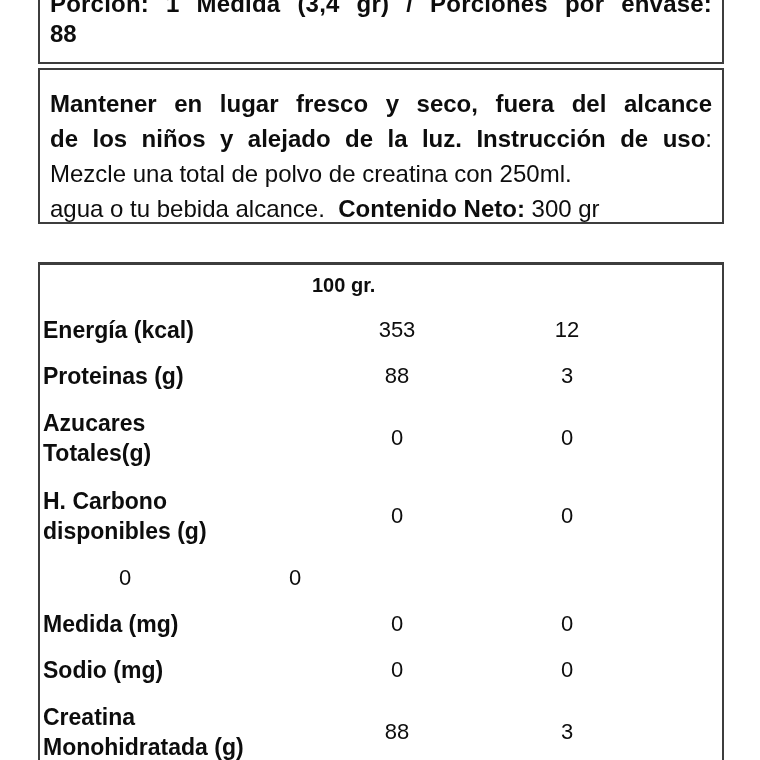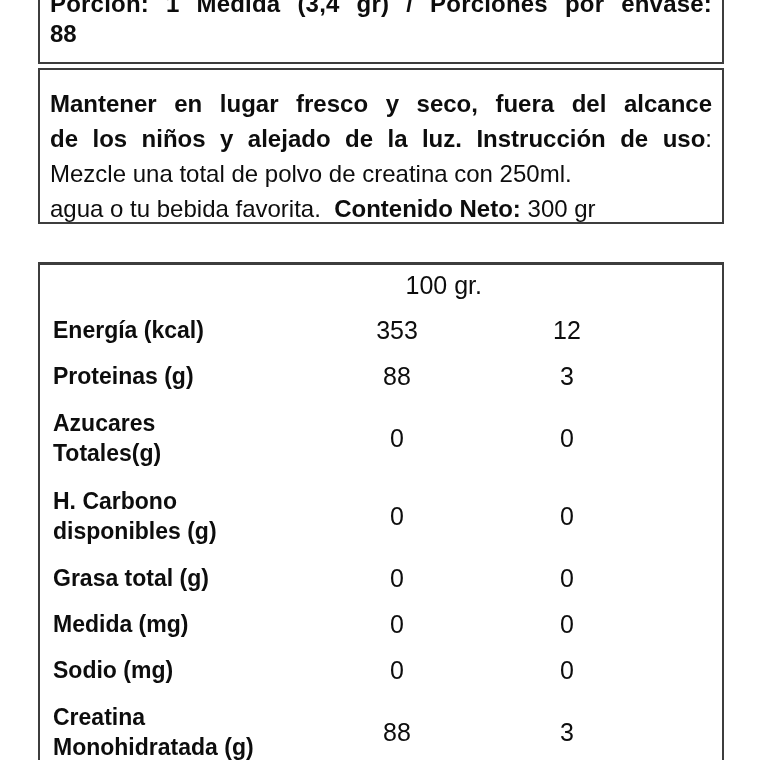--- a/index.html
+++ b/index.html
@@ -76,53 +76,53 @@
     min-height: 36px;
     align-items: flex-start;
   }
   .t-row.two {
     min-height: 78px;
   }
   .t-spacer { flex: 0 0 272px; }
   .t-label {
     flex: 0 0 272px;
     box-sizing: border-box;
-    padding-left: 13px;
+    padding-left: 3px;
     font-weight: bold;
     font-size: 23px;
     line-height: 30px;
     white-space: pre-line;
   }
   .t-head {
     flex: 0 0 170px;
-    text-align: right;
-    font-weight: normal;
-    font-size: 25px;
+    text-align: left;
+    font-weight: bold;
+    font-size: 20px;
     line-height: 28px;
   }
   .t-val {
     flex: 0 0 170px;
     text-align: center;
-    font-size: 25px;
+    font-size: 22px;
     line-height: 28px;
   }
 </style>
 </head>
 <body>
 
 <div class="box" id="serving-box">
   <div class="l1">Porción: 1 Medida (3,4 gr) / Porciones por envase:</div>
   <div class="l2">88</div>
 </div>
 
 <div class="box" id="storage-box">
   <div class="b2line j bold">Mantener en lugar fresco y seco, fuera del alcance</div>
   <div class="b2line j"><span class="bold">de los niños y alejado de la luz. Instrucción de uso</span><span>:</span></div>
   <div class="b2line">Mezcle una total de polvo de creatina con 250ml.</div>
-  <div class="b2line"><span>agua o tu bebida favorita.</span>&nbsp;&nbsp;<span class="bold">Contenido Neto:</span>&nbsp;<span>300 gr</span></div>
+  <div class="b2line"><span>agua o tu bebida alcance.</span>&nbsp;&nbsp;<span class="bold">Contenido Neto:</span>&nbsp;<span>300 gr</span></div>
 </div>
 
 <div class="box" id="table-box">
 
   <div class="t-row header">
     <div class="t-spacer"></div>
     <div class="t-head">100 gr.</div>
   </div>
 
   <div class="t-row">
@@ -145,21 +145,20 @@
   </div>
 
   <div class="t-row two">
     <div class="t-label">H. Carbono
 disponibles (g)</div>
     <div class="t-val">0</div>
     <div class="t-val">0</div>
   </div>
 
   <div class="t-row">
-    <div class="t-label">Grasa total (g)</div>
     <div class="t-val">0</div>
     <div class="t-val">0</div>
   </div>
 
   <div class="t-row">
     <div class="t-label">Medida (mg)</div>
     <div class="t-val">0</div>
     <div class="t-val">0</div>
   </div>
 

